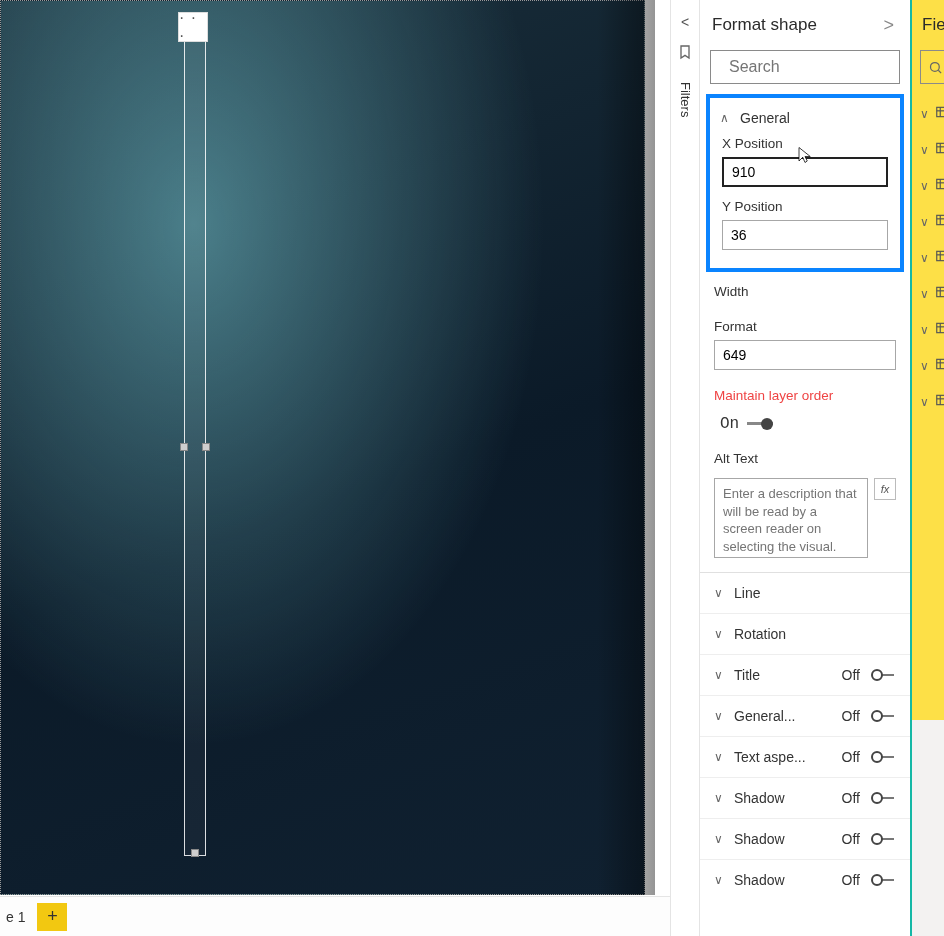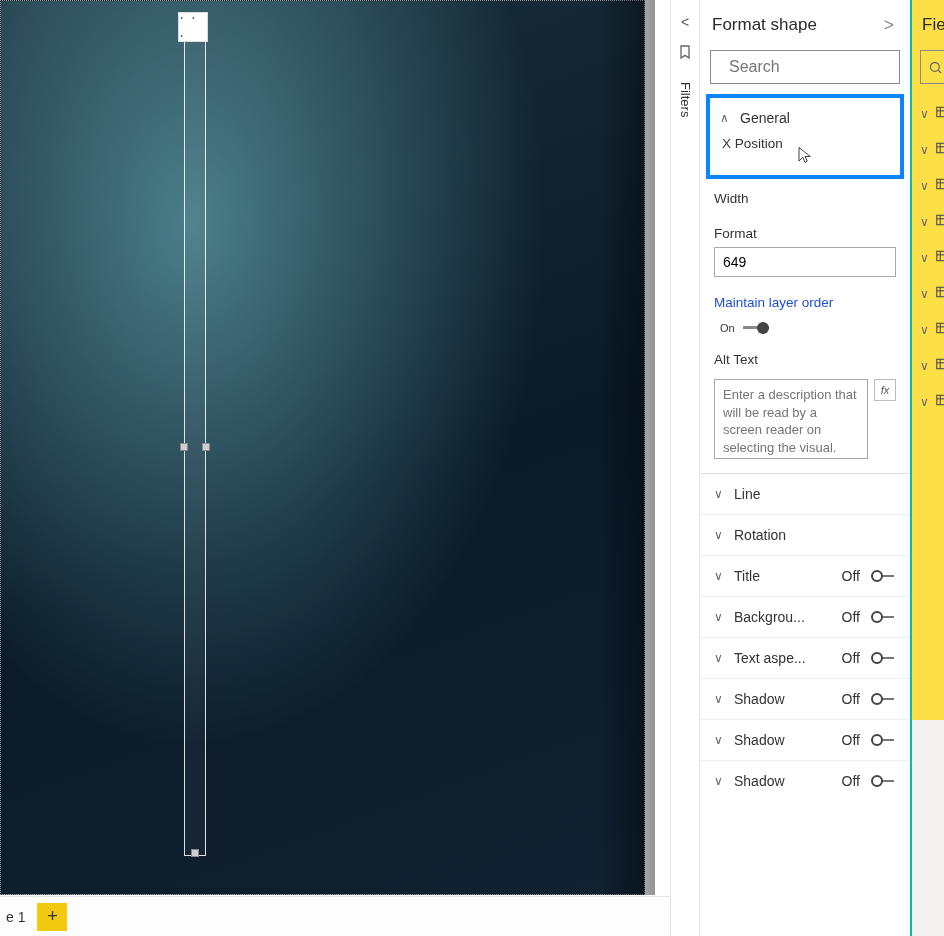--- a/index.html
+++ b/index.html
@@ -71,23 +71,23 @@
 
   .highlight-box { border: 4px solid #0a84ff; margin: 0 6px 8px 6px; padding: 6px 6px 10px 6px; }
   .field { padding: 4px 14px 10px 14px; }
   .highlight-box .field { padding: 4px 6px 8px 6px; }
   .field label { display: block; font-size: 13.5px; color: #333; margin-bottom: 6px; }
   .txt-input { width: 100%; height: 30px; border: 1px solid #a7a7a7; padding: 0 8px; font-size: 14px; background: #fff; }
   .txt-input.active { border: 2px solid #222; }
   .cursor-arrow { position: absolute; left: 796px; top: 146px; pointer-events: none; z-index: 50; }
   .cursor-arrow svg { width: 18px; height: 18px; }
 
-  .maintain-row { padding: 8px 14px 6px 14px; font-size: 13.5px; color: #1d4ed8; }
+  .maintain-row { padding: 8px 14px 6px 14px; font-size: 13.5px; color: #ef4444; }
   .toggle-on-row { display: flex; align-items: center; gap: 8px; padding: 6px 14px 14px 20px; }
-  .toggle-on-row .onlabel { font-size: 11px; color: #333; }
+  .toggle-on-row .onlabel { font-size: 16px; color: #333; font-family: Liberation Mono, monospace; }
   .toggle-on { width: 26px; height: 12px; position: relative; }
   .toggle-on .track { width: 26px; height: 3px; background: #888; position: absolute; top: 4px; }
   .toggle-on .knob { width: 12px; height: 12px; border-radius: 50%; background: #444; position: absolute; right: 0; top: 0; }
 
   .alt-wrap { padding: 4px 14px 14px 14px; display: flex; gap: 6px; align-items: flex-start; }
   .alt-ta { flex: 1; height: 80px; border: 1px solid #a7a7a7; padding: 6px 8px; font-size: 13px; color: #7a7a7a; line-height: 1.35; resize: none; }
   .fx-btn { width: 22px; height: 22px; border: 1px solid #bBbBbB; display: flex; align-items: center; justify-content: center; font-size: 11px; font-style: italic; color: #555; background:#fff; }
 
   
   .fields-pane { width: 32px; height: 720px; background: #fde047; overflow: hidden; text-align: center; }
@@ -146,20 +146,25 @@
       </div>
     </div>
 
     <div class="highlight-box">
       <div class="section-header" style="padding:6px 4px 6px 4px">
         <span class="chev">∧</span>
         <span>General</span>
       </div>
       <div class="field">
         <label>X Position</label>
+        <input class="txt-input active" value="910" style="">
+      </div>
+      <div class="field">
+        <label>Y Position</label>
+        <input class="txt-input" value="36" style="">
       </div>
     </div>
 
     <div class="field">
       <label>Width</label>
     </div>
     <div class="field">
       <label>Format</label>
       <input class="txt-input" value="649" style="">
     </div>
@@ -201,21 +206,21 @@
         <span class="toggle-off">
             <span class="track">
               <span class="knob"></span>
             </span>
           </span>
       </div>
     </div>
     <div class="section">
       <div class="section-header">
         <span class="chev">∨</span>
-        <span>Backgrou...</span>
+        <span>General...</span>
         <span class="offlabel">Off</span>
         <span class="toggle-off">
             <span class="track">
               <span class="knob"></span>
             </span>
           </span>
       </div>
     </div>
     <div class="section">
       <div class="section-header">

